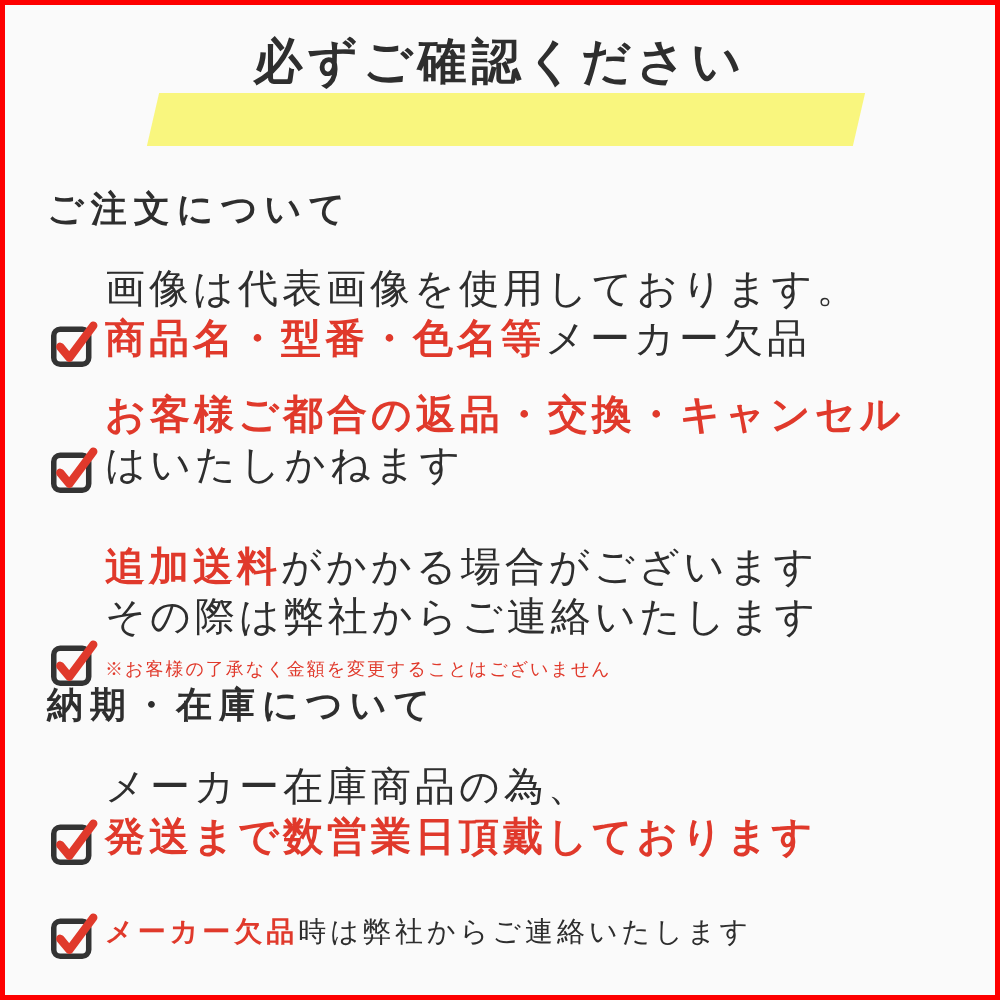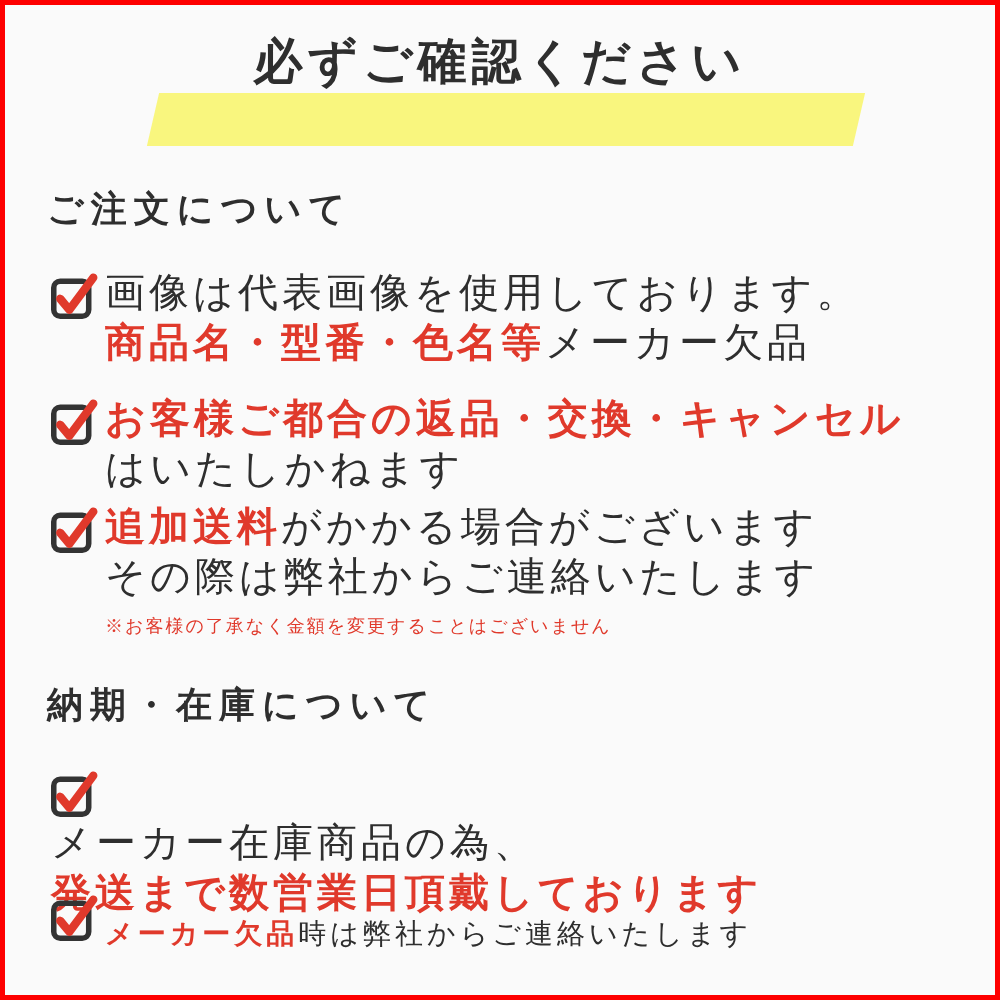--- a/index.html
+++ b/index.html
@@ -28,22 +28,22 @@
     white-space:nowrap;
   }
   
   .heading{
     position:absolute;left:42px;font-size:36px;font-weight:700;
     letter-spacing:7px;color:var(--ink);white-space:nowrap;
   }
   .h1{top:180px;}
   .h2{top:676px;}
   
-  .item{position:absolute;left:46px;display:flex;align-items:flex-start;}
-  .i1{top:262px;} .i2{top:388px;} .i3{top:496px;} .i4{top:760px;flex-direction:column;} .i5{top:884px;}
+  .item{position:absolute;left:46px;display:flex;align-items:flex-end;font-family:Liberation Mono, monospace;}
+  .i1{top:262px;} .i2{top:388px;} .i3{top:540px;} .i4{top:760px;} .i5{top:884px;}
   .cbx{flex:0 0 auto;width:46px;height:46px;margin:6px 8px 0 0;}
   .cbx svg{width:46px;height:46px;overflow:visible;display:block;}
   .cbx-box{fill:none;stroke:var(--cbx);stroke-width:6;}
   .cbx-check{fill:none;stroke:var(--red);stroke-width:9;stroke-linecap:round;stroke-linejoin:round;}
   .txt{font-size:40px;line-height:50px;letter-spacing:4px;white-space:nowrap;}
   .i5 .txt{font-size:28px;margin-top:20px;}
   .seg{color:var(--ink);}
   .seg-em{color:var(--red);font-weight:700;}
   .note{
     margin-top:9px;font-size:18px;line-height:32px;letter-spacing:2px;

